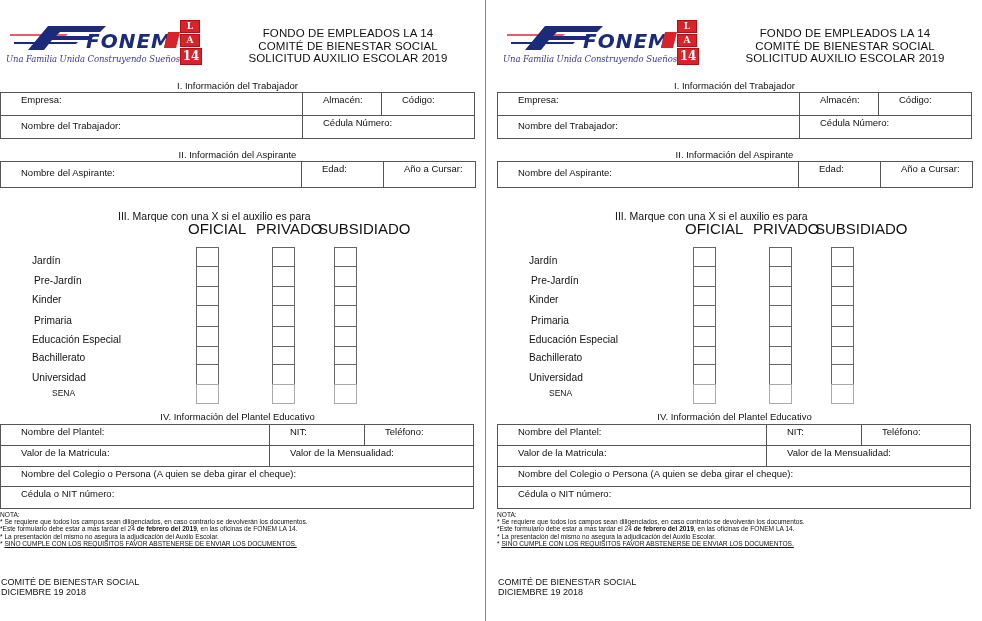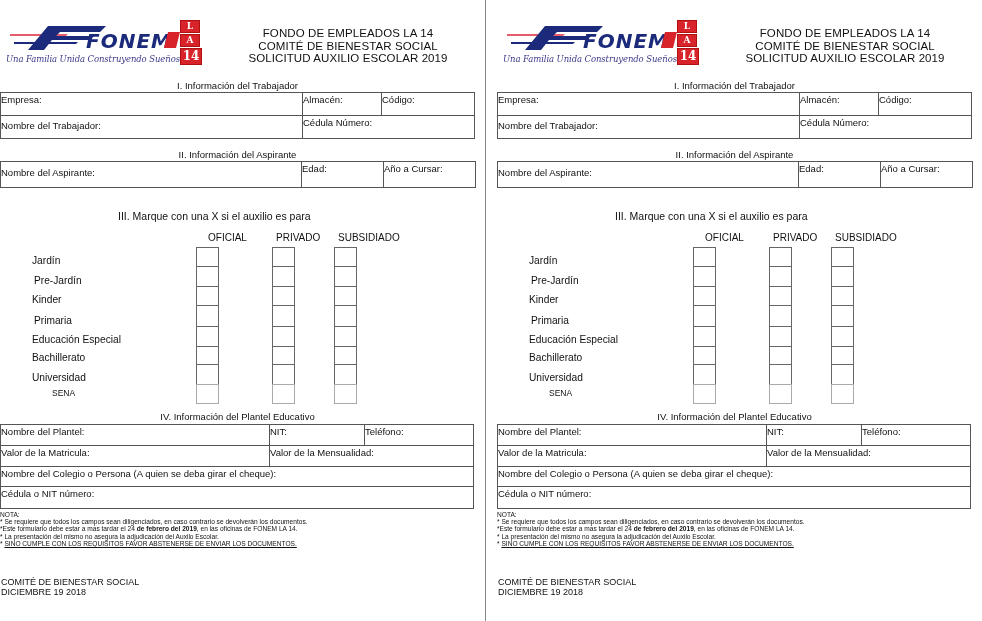--- a/index.html
+++ b/index.html
@@ -20,24 +20,24 @@
   .badge .b1 { font-size: 9px; height: 11px; line-height: 11px; margin-bottom: 1px; }
   .badge .b2 { font-size: 12px; height: 15px; line-height: 15px; width: 20px; margin-left: 0px; }
 
   .head-title { position: absolute; left: 228px; top: 27px; width: 240px; text-align: center;
                 font-size: 11.5px; line-height: 12.5px; color: #111; letter-spacing: 0.1px; }
   .head-title b { font-weight: normal; }
 
   .sec-title { position: absolute; left: 0; width: 475px; text-align: center; font-size: 9.5px; color: #111; }
 
   table.form { position: absolute; border-collapse: collapse; font-size: 9.5px; color: #111; }
-  table.form td { border: 1px solid #555; vertical-align: top; padding: 1px 3px 0 0; box-sizing: border-box; margin-left: 16px; }
+  table.form td { border: 1px solid #555; vertical-align: top; padding: 1px 3px 0 20px; box-sizing: border-box; margin-left: 16px; }
 
   .lbl { position: absolute; font-size: 10px; color: #111; white-space: nowrap; }
-  .colhdr { position: absolute; top: 232px; font-size: 10px; color: #111; white-space: nowrap; margin-left: 20px; }
+  .colhdr { position: absolute; top: 220px; font-size: 15px; color: #111; white-space: nowrap; }
   .cbcol { position: absolute; top: 247px; width: 23px; }
   .cb { box-sizing: border-box; width: 23px; border: 1px solid #666; border-bottom: none; }
   .cb.last { border-bottom: 1px solid #999; border-color: #aaa; }
 
   .note { position: absolute; left: 0; top: 511px; font-size: 6.6px; line-height: 7.2px; color: #111; white-space: nowrap; }
   .note .bold { font-weight: bold; }
   .note u { text-decoration: underline; }
   .footer { position: absolute; left: 1px; top: 577px; font-size: 9px; line-height: 10px; color: #111; }
 </style>
 </head>

